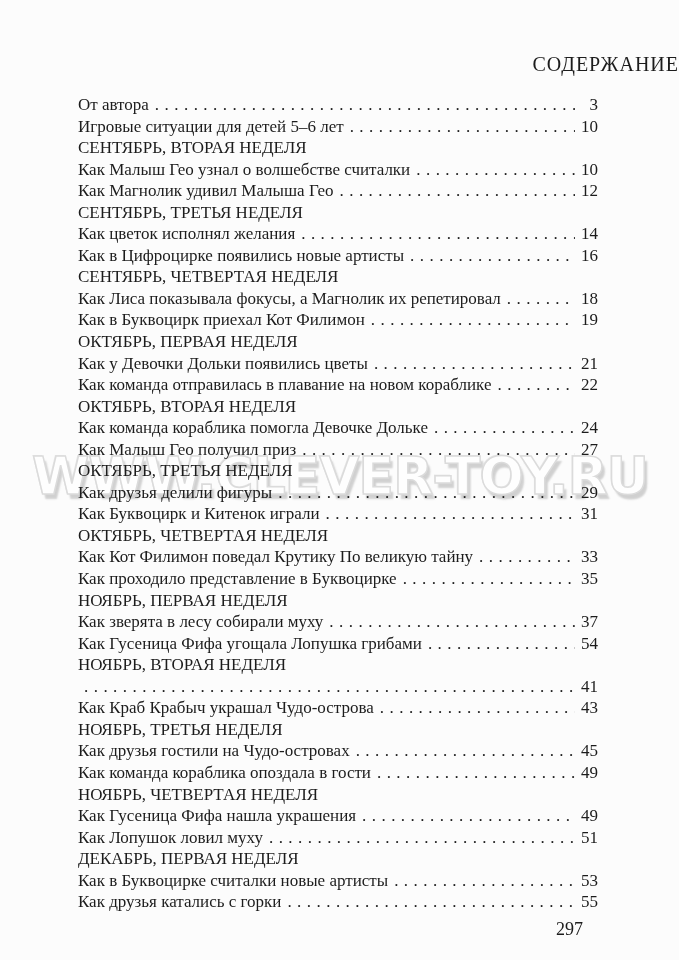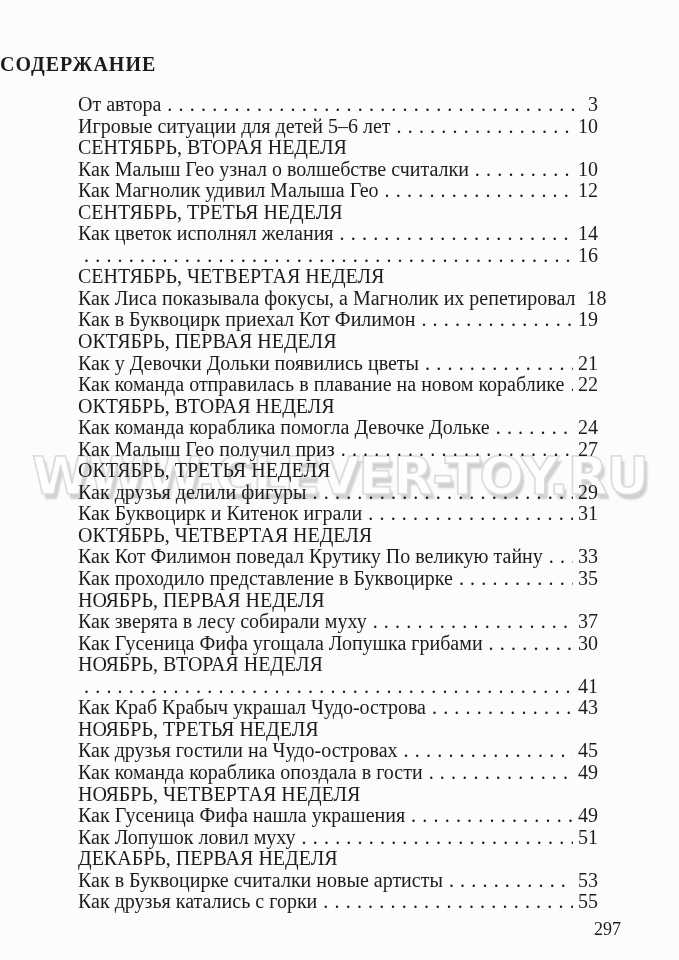--- a/index.html
+++ b/index.html
@@ -12,35 +12,35 @@
     position: relative;
     width: 679px; height: 960px;
     background: #fcfcfc;
     color: #1c1c1c;
     overflow: hidden;
   }
   .title {
     position: absolute;
     top: 53px; left: 0; width: 679px;
     margin: 0;
-    text-align: left;
+    text-align: right;
     font-size: 20px;
-    font-weight: bold;
+    font-weight: normal;
     letter-spacing: 1px;
     z-index: 1;
   }
   .toc {
     position: absolute;
     top: 94px; left: 78px; width: 520px;
     z-index: 1;
   }
   .row {
     display: flex;
     align-items: baseline;
-    font-size: 20px;
+    font-size: 17px;
     line-height: 21.55px;
     height: 21.55px;
     white-space: nowrap;
   }
   .row .label { flex: 0 0 auto; }
   .row.bold .label { font-weight: normal; }
   .dots {
     flex: 1 1 auto;
     overflow: hidden;
     margin-left: 6px;
@@ -64,21 +64,21 @@
     letter-spacing: -1px;
     color: #ffffff;
     -webkit-text-stroke: 1.5px #d6d6d6;
     text-shadow: 3px 5px 2px #c9c9c9, -1px -1px 0 #e4e4e4;
     opacity: 0.85;
     z-index: 0;
     pointer-events: none;
   }
   .folio {
     position: absolute;
-    top: 919px; left: 594px;
+    top: 919px; left: 556px;
     font-size: 18px;
     z-index: 1;
   }
 </style>
 </head>
 <body>
 
 <div class="page">
   <h1 class="title">СОДЕРЖАНИЕ</h1>
 
@@ -110,20 +110,21 @@
       </div>
       <div class="row section">
         <span class="label">СЕНТЯБРЬ, ТРЕТЬЯ НЕДЕЛЯ</span>
       </div>
       <div class="row">
         <span class="label">Как цветок исполнял желания</span>
         <span class="dots">. . . . . . . . . . . . . . . . . . . . . . . . . . . . . . . . . . . . . . . . . . . . . . . . . . . . . . . . . . . . . . . . . . . . . .</span>
         <span class="pageno">14</span>
       </div>
       <div class="row">
+        <span class="label">Как в Цифроцирке появились новые артисты</span>
         <span class="dots">. . . . . . . . . . . . . . . . . . . . . . . . . . . . . . . . . . . . . . . . . . . . . . . . . . . . . . . . . . . . . . . . . . . . . .</span>
         <span class="pageno">16</span>
       </div>
       <div class="row section">
         <span class="label">СЕНТЯБРЬ, ЧЕТВЕРТАЯ НЕДЕЛЯ</span>
       </div>
       <div class="row">
         <span class="label">Как Лиса показывала фокусы, а Магнолик их репетировал</span>
         <span class="dots">. . . . . . . . . . . . . . . . . . . . . . . . . . . . . . . . . . . . . . . . . . . . . . . . . . . . . . . . . . . . . . . . . . . . . .</span>
         <span class="pageno">18</span>
@@ -189,21 +190,21 @@
         <span class="label">НОЯБРЬ, ПЕРВАЯ НЕДЕЛЯ</span>
       </div>
       <div class="row">
         <span class="label">Как зверята в лесу собирали муху</span>
         <span class="dots">. . . . . . . . . . . . . . . . . . . . . . . . . . . . . . . . . . . . . . . . . . . . . . . . . . . . . . . . . . . . . . . . . . . . . .</span>
         <span class="pageno">37</span>
       </div>
       <div class="row">
         <span class="label">Как Гусеница Фифа угощала Лопушка грибами</span>
         <span class="dots">. . . . . . . . . . . . . . . . . . . . . . . . . . . . . . . . . . . . . . . . . . . . . . . . . . . . . . . . . . . . . . . . . . . . . .</span>
-        <span class="pageno">30</span>
+        <span class="pageno">54</span>
       </div>
       <div class="row section">
         <span class="label">НОЯБРЬ, ВТОРАЯ НЕДЕЛЯ</span>
       </div>
       <div class="row">
         <span class="dots">. . . . . . . . . . . . . . . . . . . . . . . . . . . . . . . . . . . . . . . . . . . . . . . . . . . . . . . . . . . . . . . . . . . . . .</span>
         <span class="pageno">41</span>
       </div>
       <div class="row">
         <span class="label">Как Краб Крабыч украшал Чудо-острова</span>

